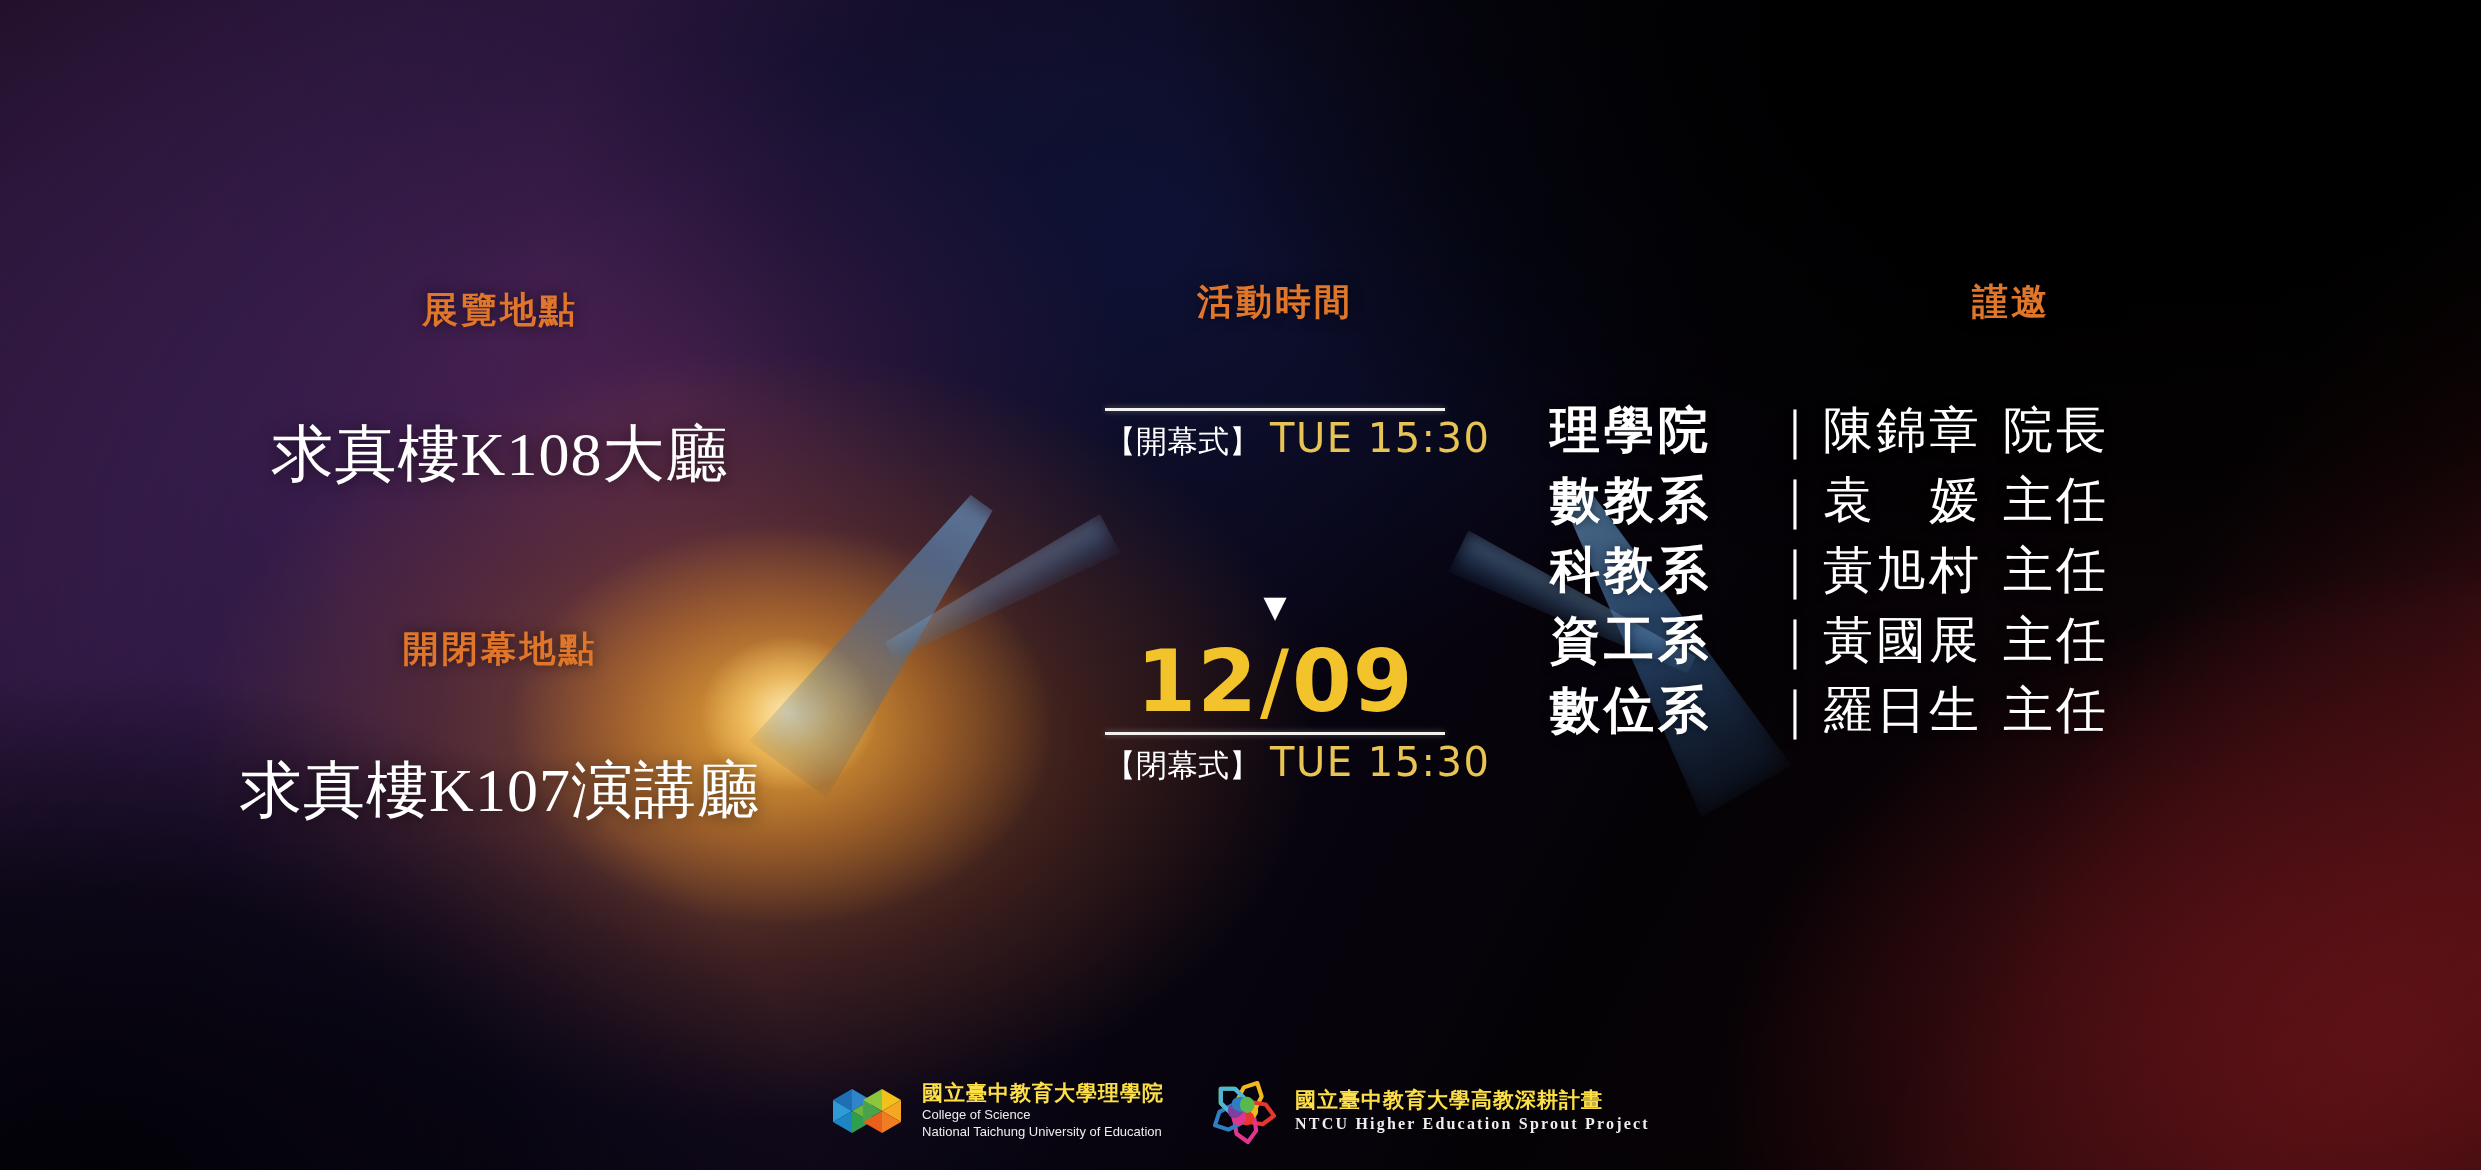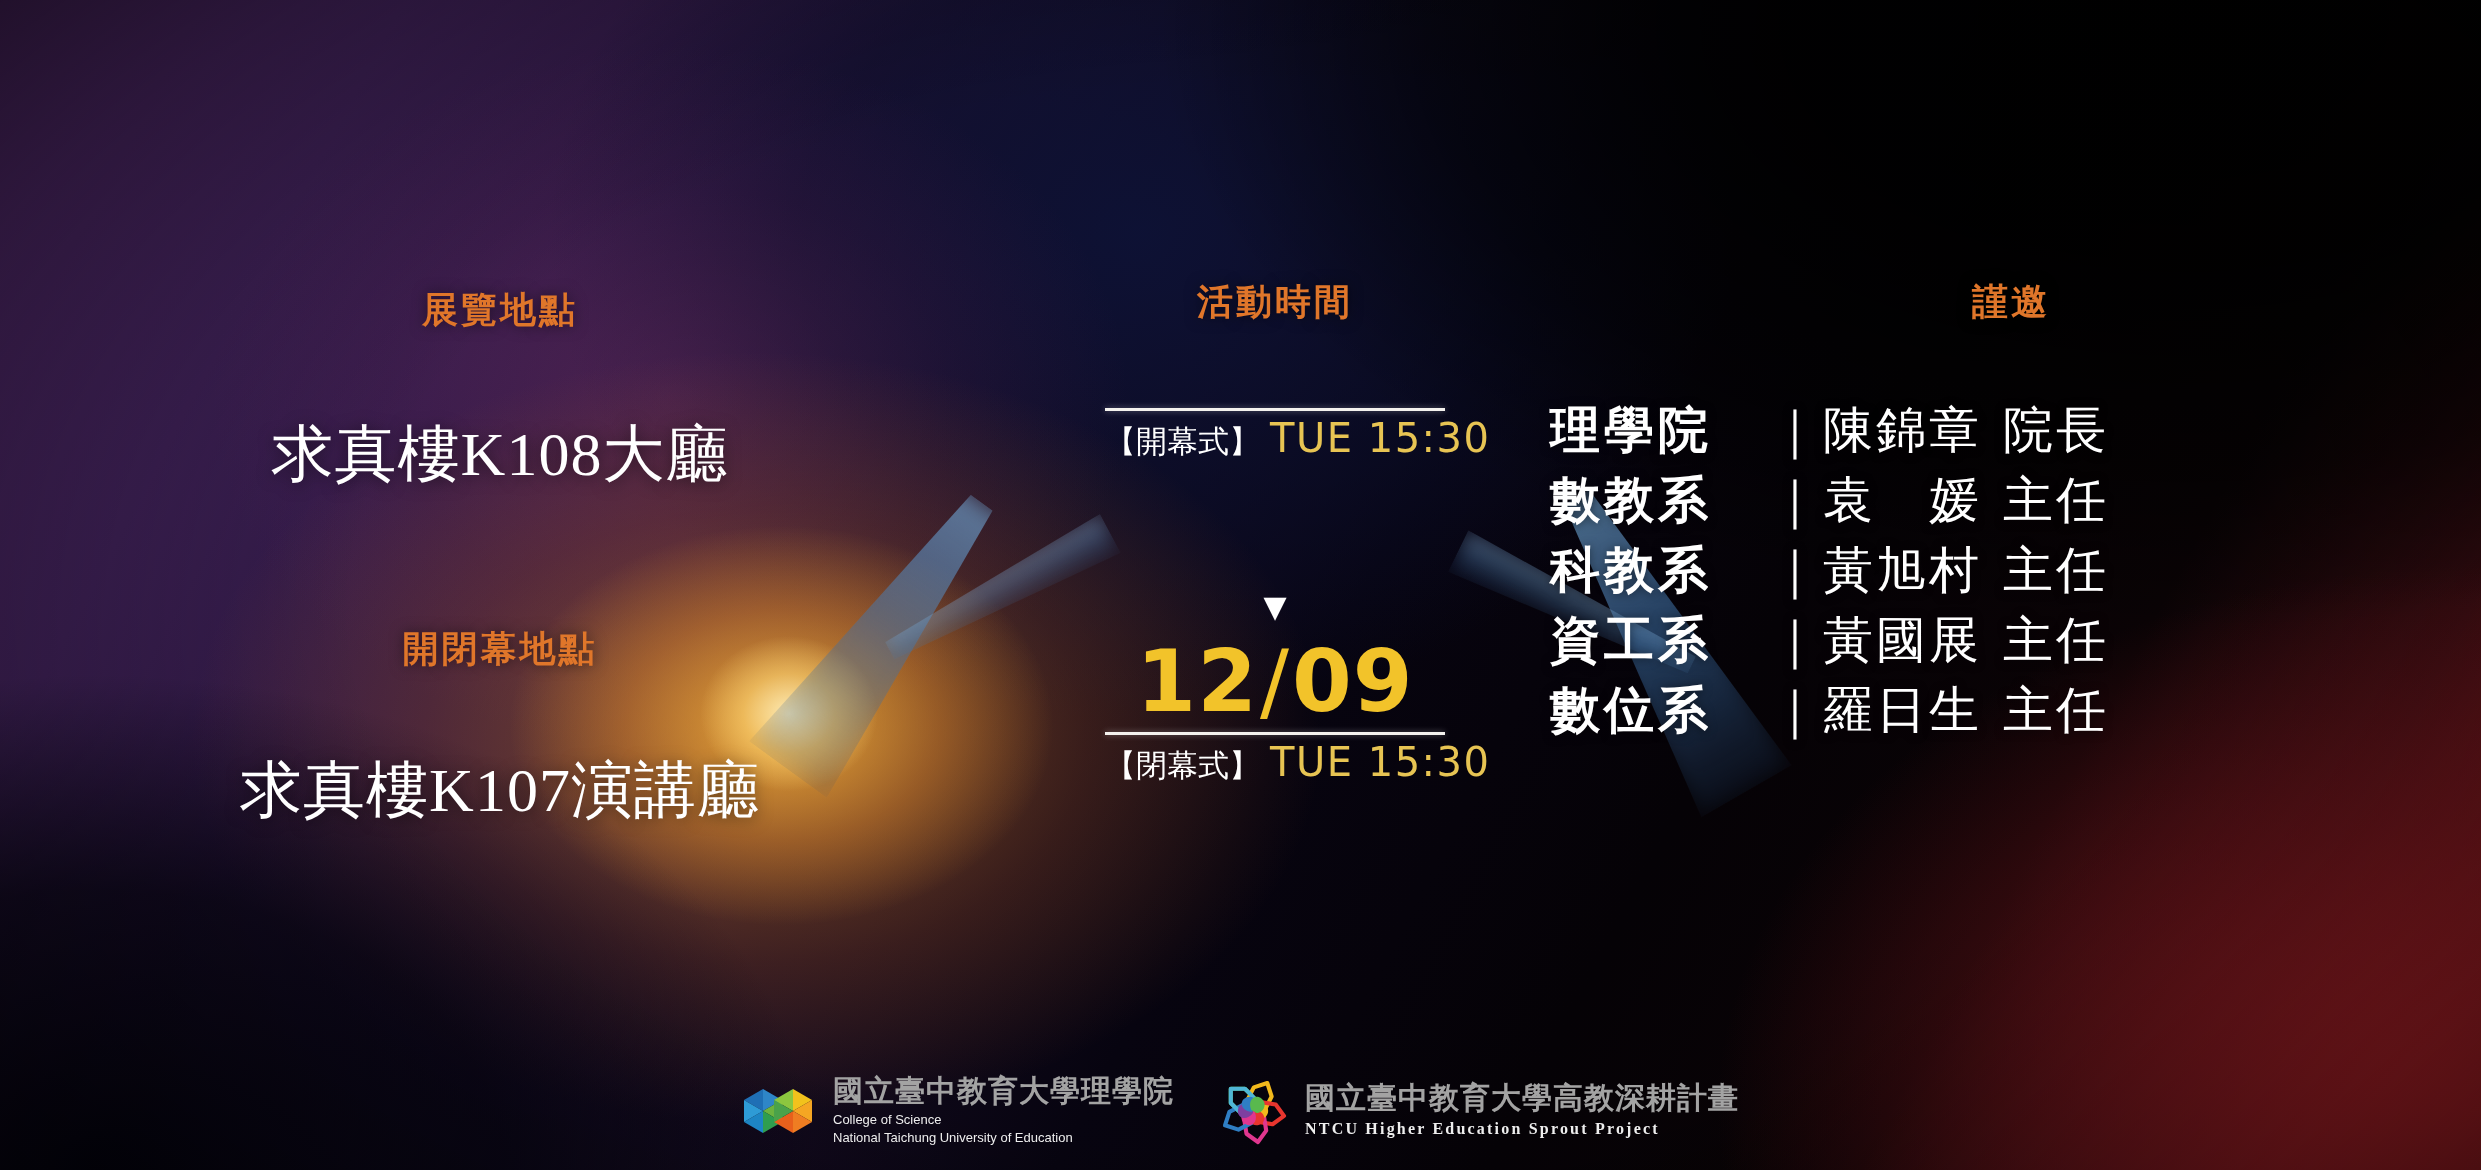--- a/index.html
+++ b/index.html
@@ -193,22 +193,22 @@
   .guest-row .title{width:110px;text-align:left;letter-spacing:3px;}
 
   
   #footer{position:absolute;left:0;right:0;bottom:22px;
     display:flex;align-items:center;justify-content:center;gap:40px;}
 
   .logo-unit{display:flex;align-items:center;gap:13px;}
 
   .logo-text{display:flex;flex-direction:column;justify-content:center;}
   .logo-zh{
-    color:#a3a3a3;font-family:Liberation Mono, monospace;
-    font-weight:700;font-size:30px;letter-spacing:1px;line-height:1.18;white-space:nowrap;
+    color:#fde047;font-family:Liberation Sans, sans-serif;
+    font-weight:700;font-size:21px;letter-spacing:1px;line-height:1.18;white-space:nowrap;
   }
   .logo-en{
     color:#eeeeee;font-family:"Liberation Sans","DejaVu Sans",sans-serif;
     font-weight:400;font-size:13px;line-height:1.35;white-space:nowrap;
   }
   .logo-en.sprout{
     font-family:"Liberation Serif","DejaVu Serif",serif;
     font-weight:700;font-size:16px;letter-spacing:2.2px;
   }
 

